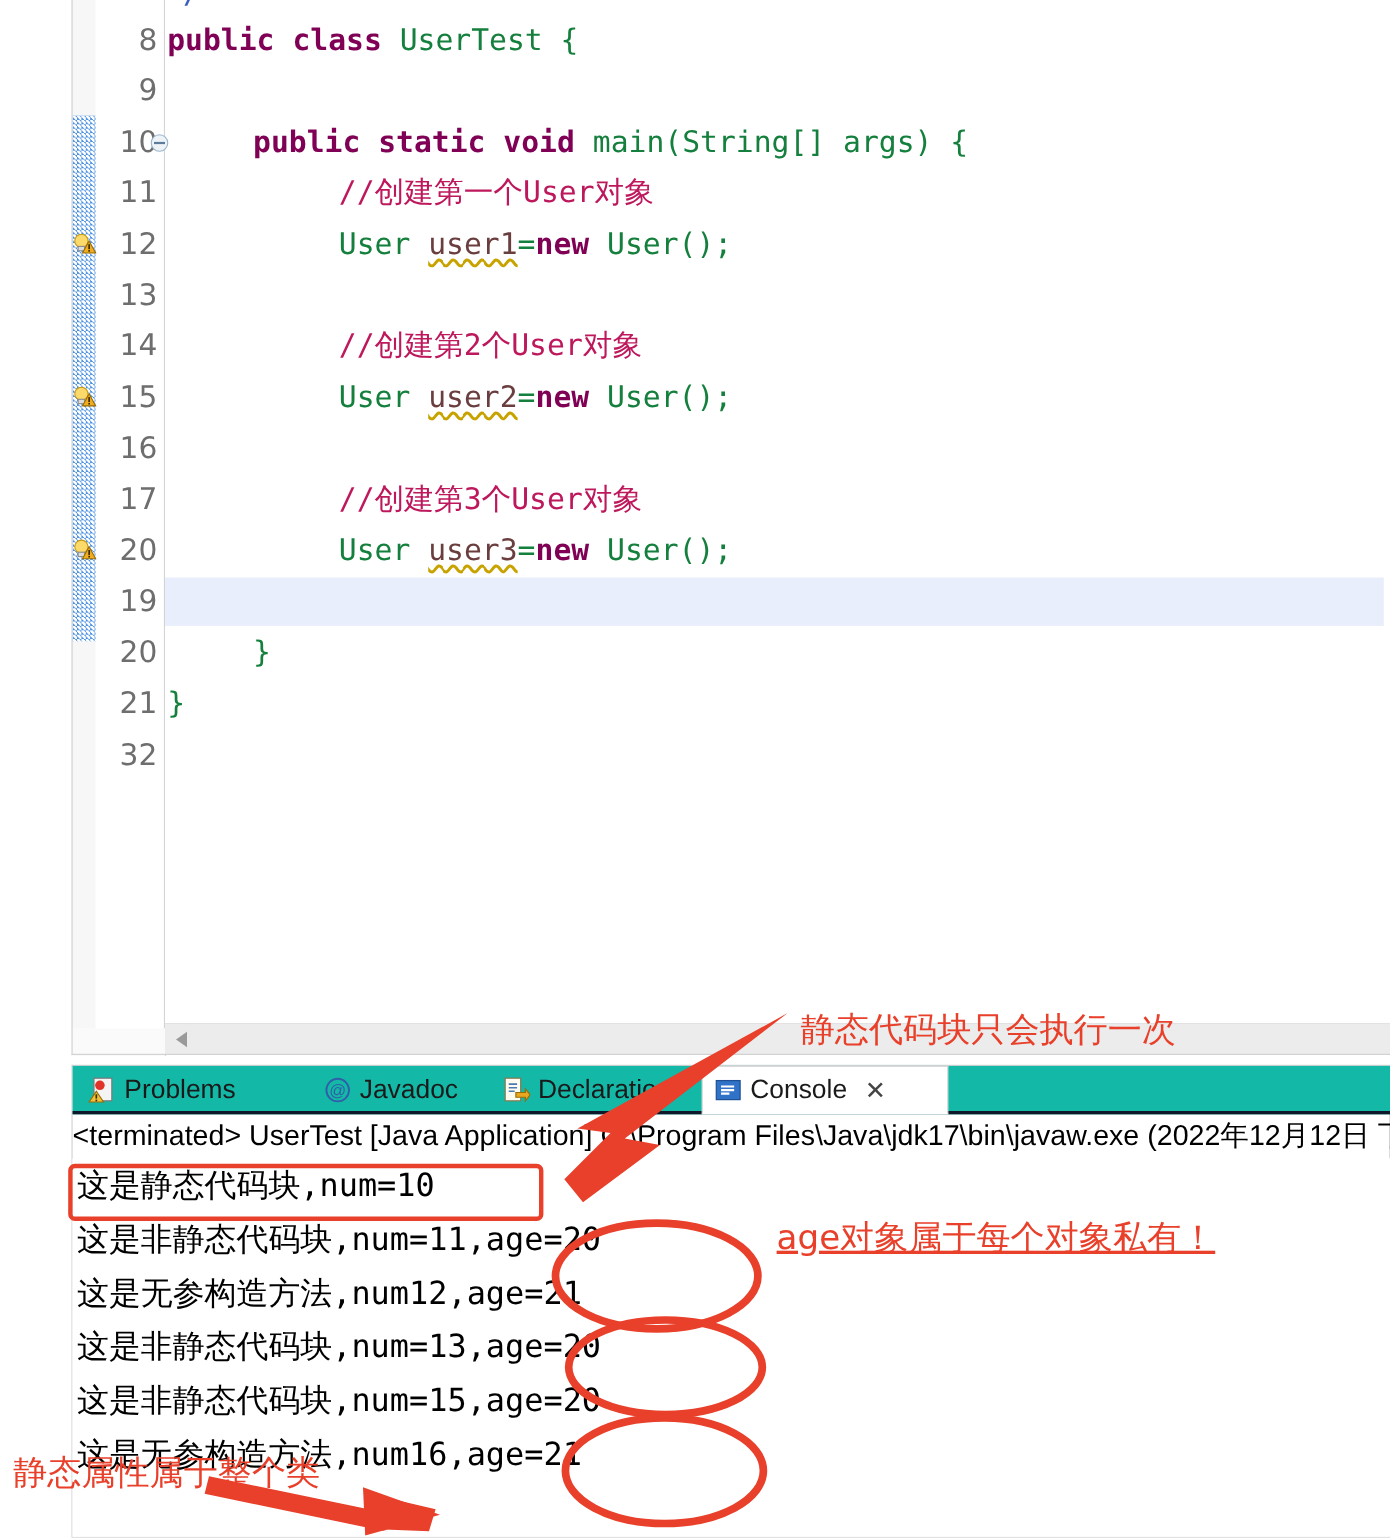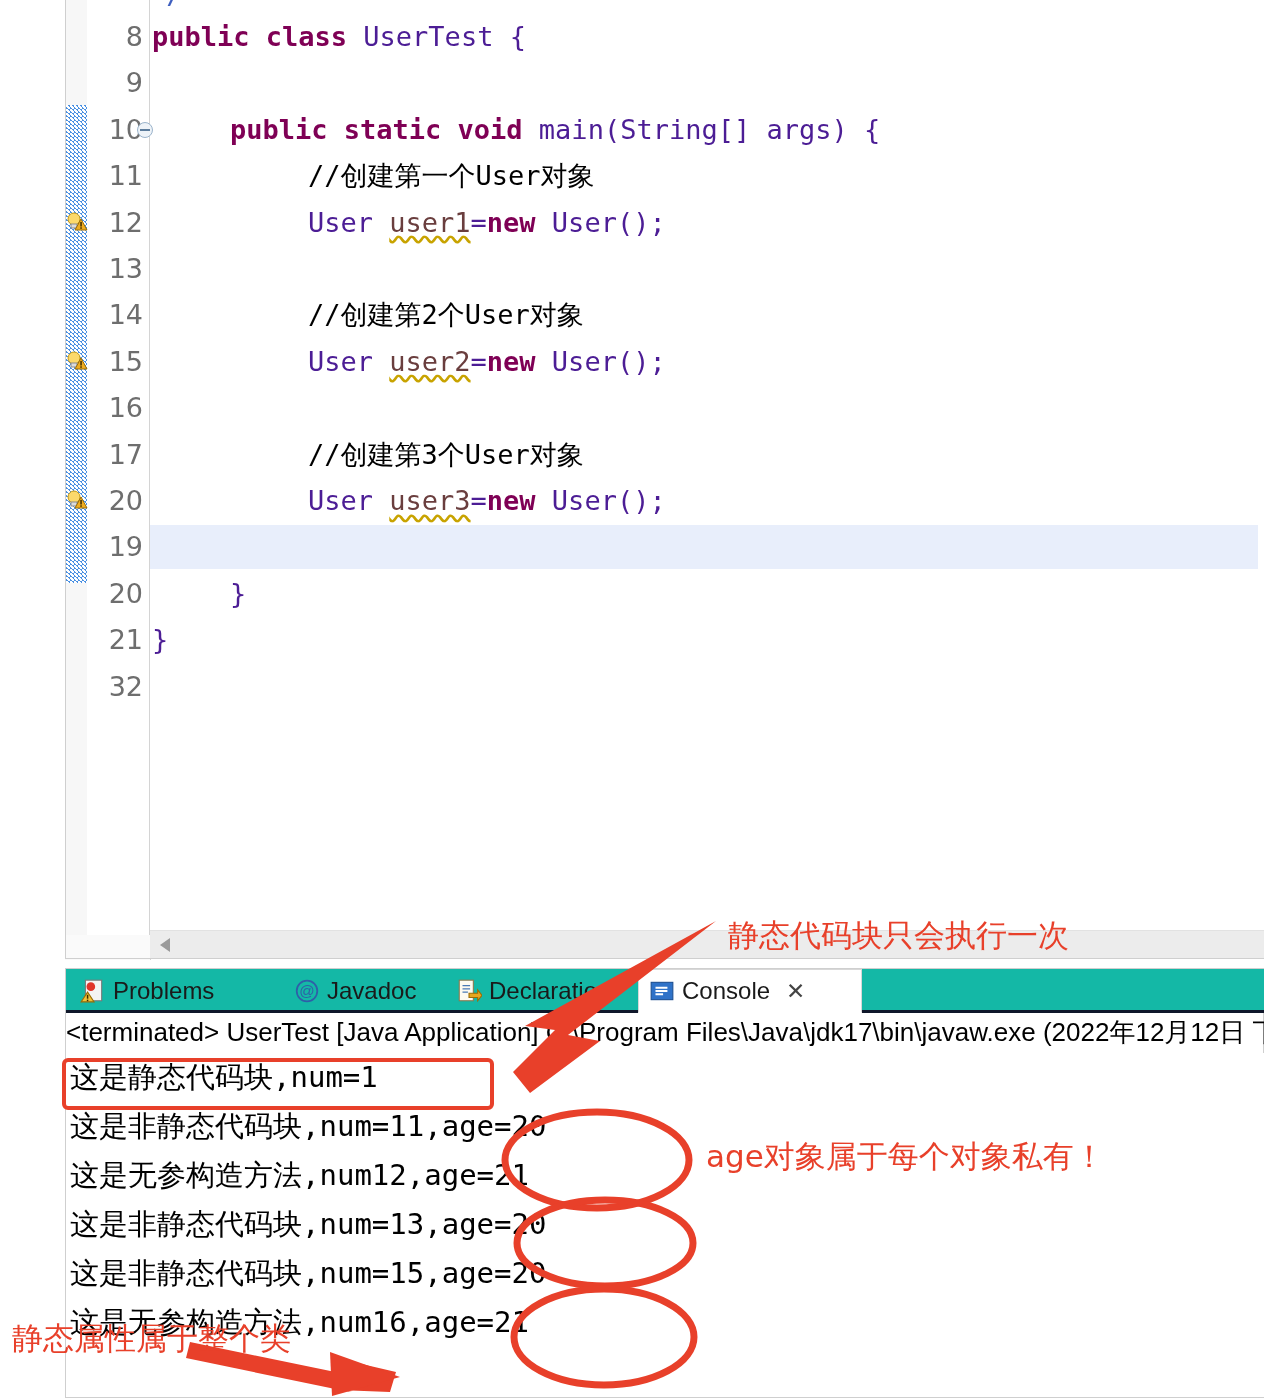--- a/index.html
+++ b/index.html
@@ -39,22 +39,22 @@
     position:absolute;left:0;height:46px;line-height:46px;white-space:pre;
     font-family:"DejaVu Sans Mono","Liberation Mono",monospace;
     font-size:27px;
   }
   .ln{
     position:absolute;width:56px;text-align:right;height:46px;line-height:46px;
     font-family:"DejaVu Sans","Liberation Sans",sans-serif;
     font-size:27px;color:#6e6e6e;
   }
   .kw{color:#7f0055;font-weight:bold;}
-  .cmt{color:#000000;margin-top:36px;}
-  .plain{color:#4c1d95;}
+  .cmt{color:#be185d;margin-top:36px;}
+  .plain{color:#15803d;}
   .varu{color:#6a3e3e;border-bottom:0;}
   .wavy{
     text-decoration:underline wavy #c8a300;
     text-decoration-skip-ink:none;
     text-underline-offset:4px;
   }
   .bluedoc{color:#3f5fbf;}
   
   .bulb{
     position:absolute;left:66px;width:22px;height:22px;
@@ -245,21 +245,21 @@
             <path d="M6 9h11M6 12h11M6 15h7" stroke="#ffffff" stroke-width="1.8"></path>
           </svg>
         </span>
         <span>Console</span>
         <span class="tabclose">✕</span>
       </div>
     </div>
   <div class="termline">&lt;terminated&gt; UserTest [Java Application] C:\Program Files\Java\jdk17\bin\javaw.exe  (2022年12月12日 下</div>
   <div class="console-left-strip"></div>
   <div class="console-out" id="console-out">
-      <div class="outline-row">这是静态代码块,num=1</div>
+      <div class="outline-row">这是静态代码块,num=10</div>
       <div class="outline-row">这是非静态代码块,num=11,age=20</div>
       <div class="outline-row">这是无参构造方法,num12,age=21</div>
       <div class="outline-row">这是非静态代码块,num=13,age=20</div>
       <div class="outline-row">这是非静态代码块,num=15,age=20</div>
       <div class="outline-row">这是无参构造方法,num16,age=21</div>
     </div>
 </div>
 
 <svg class="overlay" viewBox="0 0 1264 1398">
 
@@ -276,14 +276,14 @@
   <g>
     <polygon points="192,1345 352,1378 336,1358 396,1372 390,1392 338,1390 352,1392" fill="#e8402a"></polygon>
     <polygon points="190,1342 345,1374 340,1390 186,1358" fill="#e8402a"></polygon>
     <polygon points="330,1352 400,1377 332,1396" fill="#e8402a"></polygon>
   </g>
 </svg>
 
 <div class="rbox" style="left:62px;top:1058px;width:432px;height:52px;"></div>
 
 <div class="anno" style="left:728px;top:915px;">静态代码块只会执行一次</div>
-<div class="anno" style="left:706px;top:1136px;">age对象属于每个对象私有！</div>
+<div class="anno" style="left:706px;top:1104px;text-decoration:underline;">age对象属于每个对象私有！</div>
 <div class="anno" style="left:12px;top:1318px;">静态属性属于整个类</div>
 
 </body></html>

